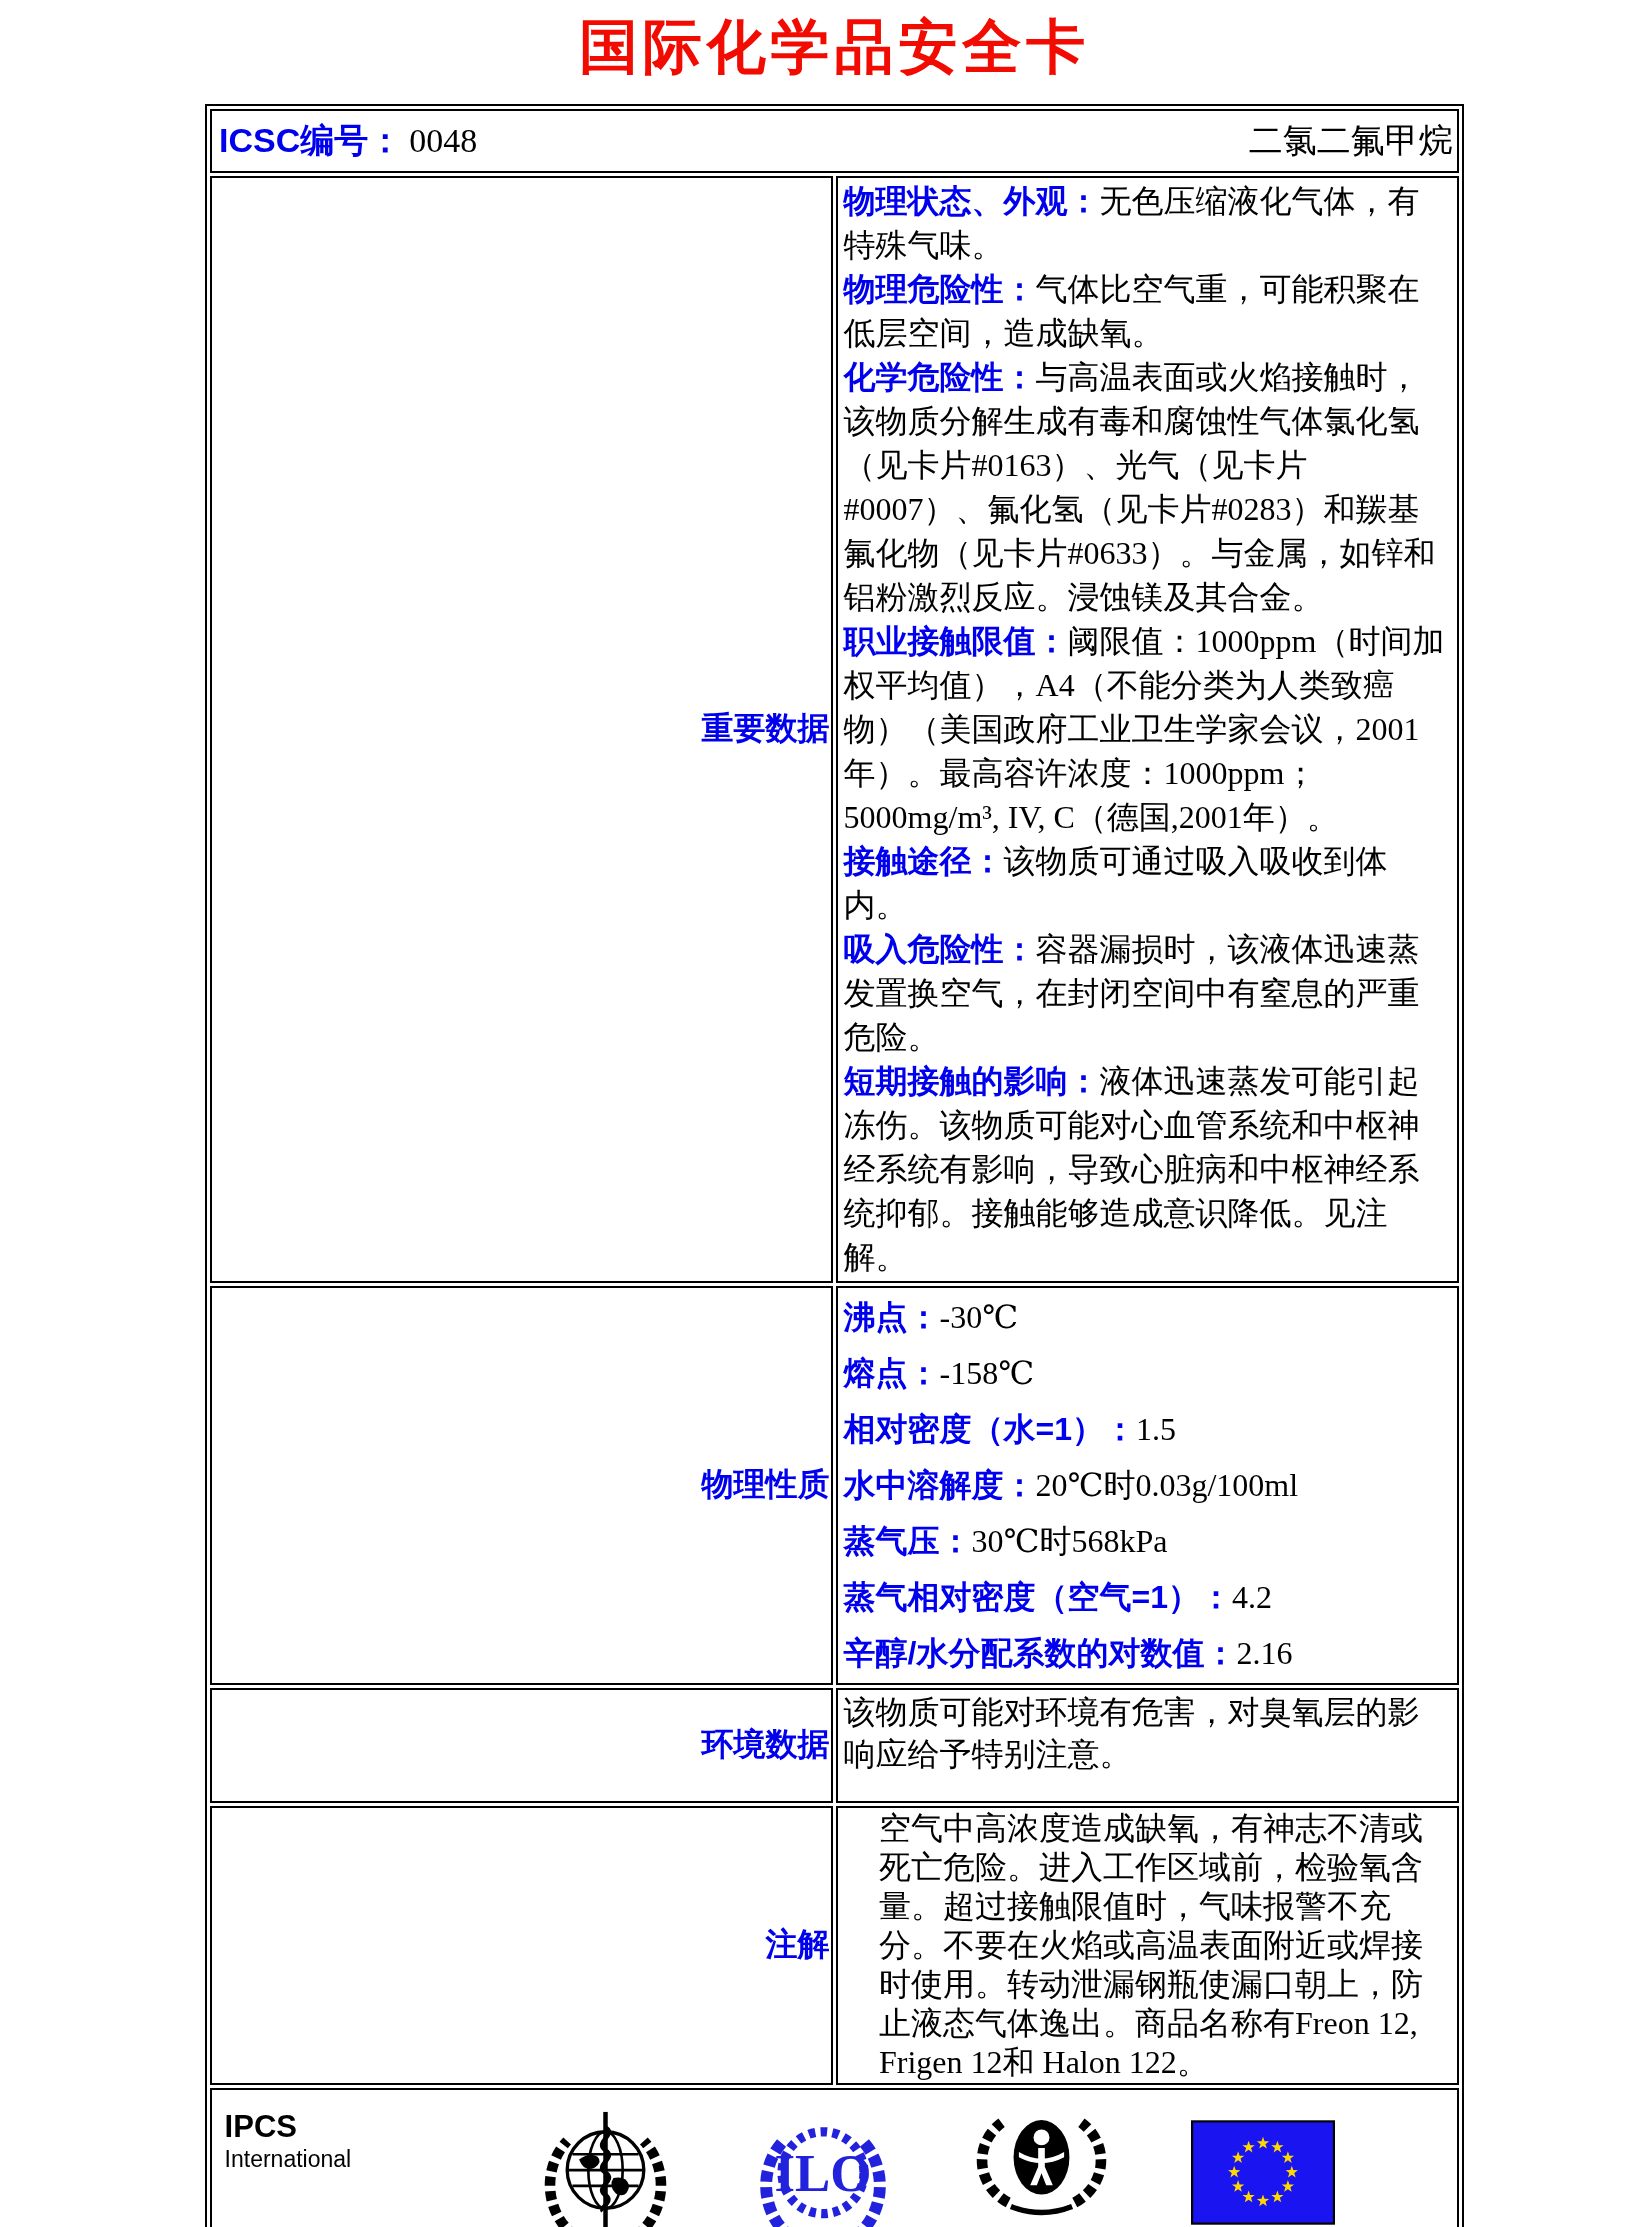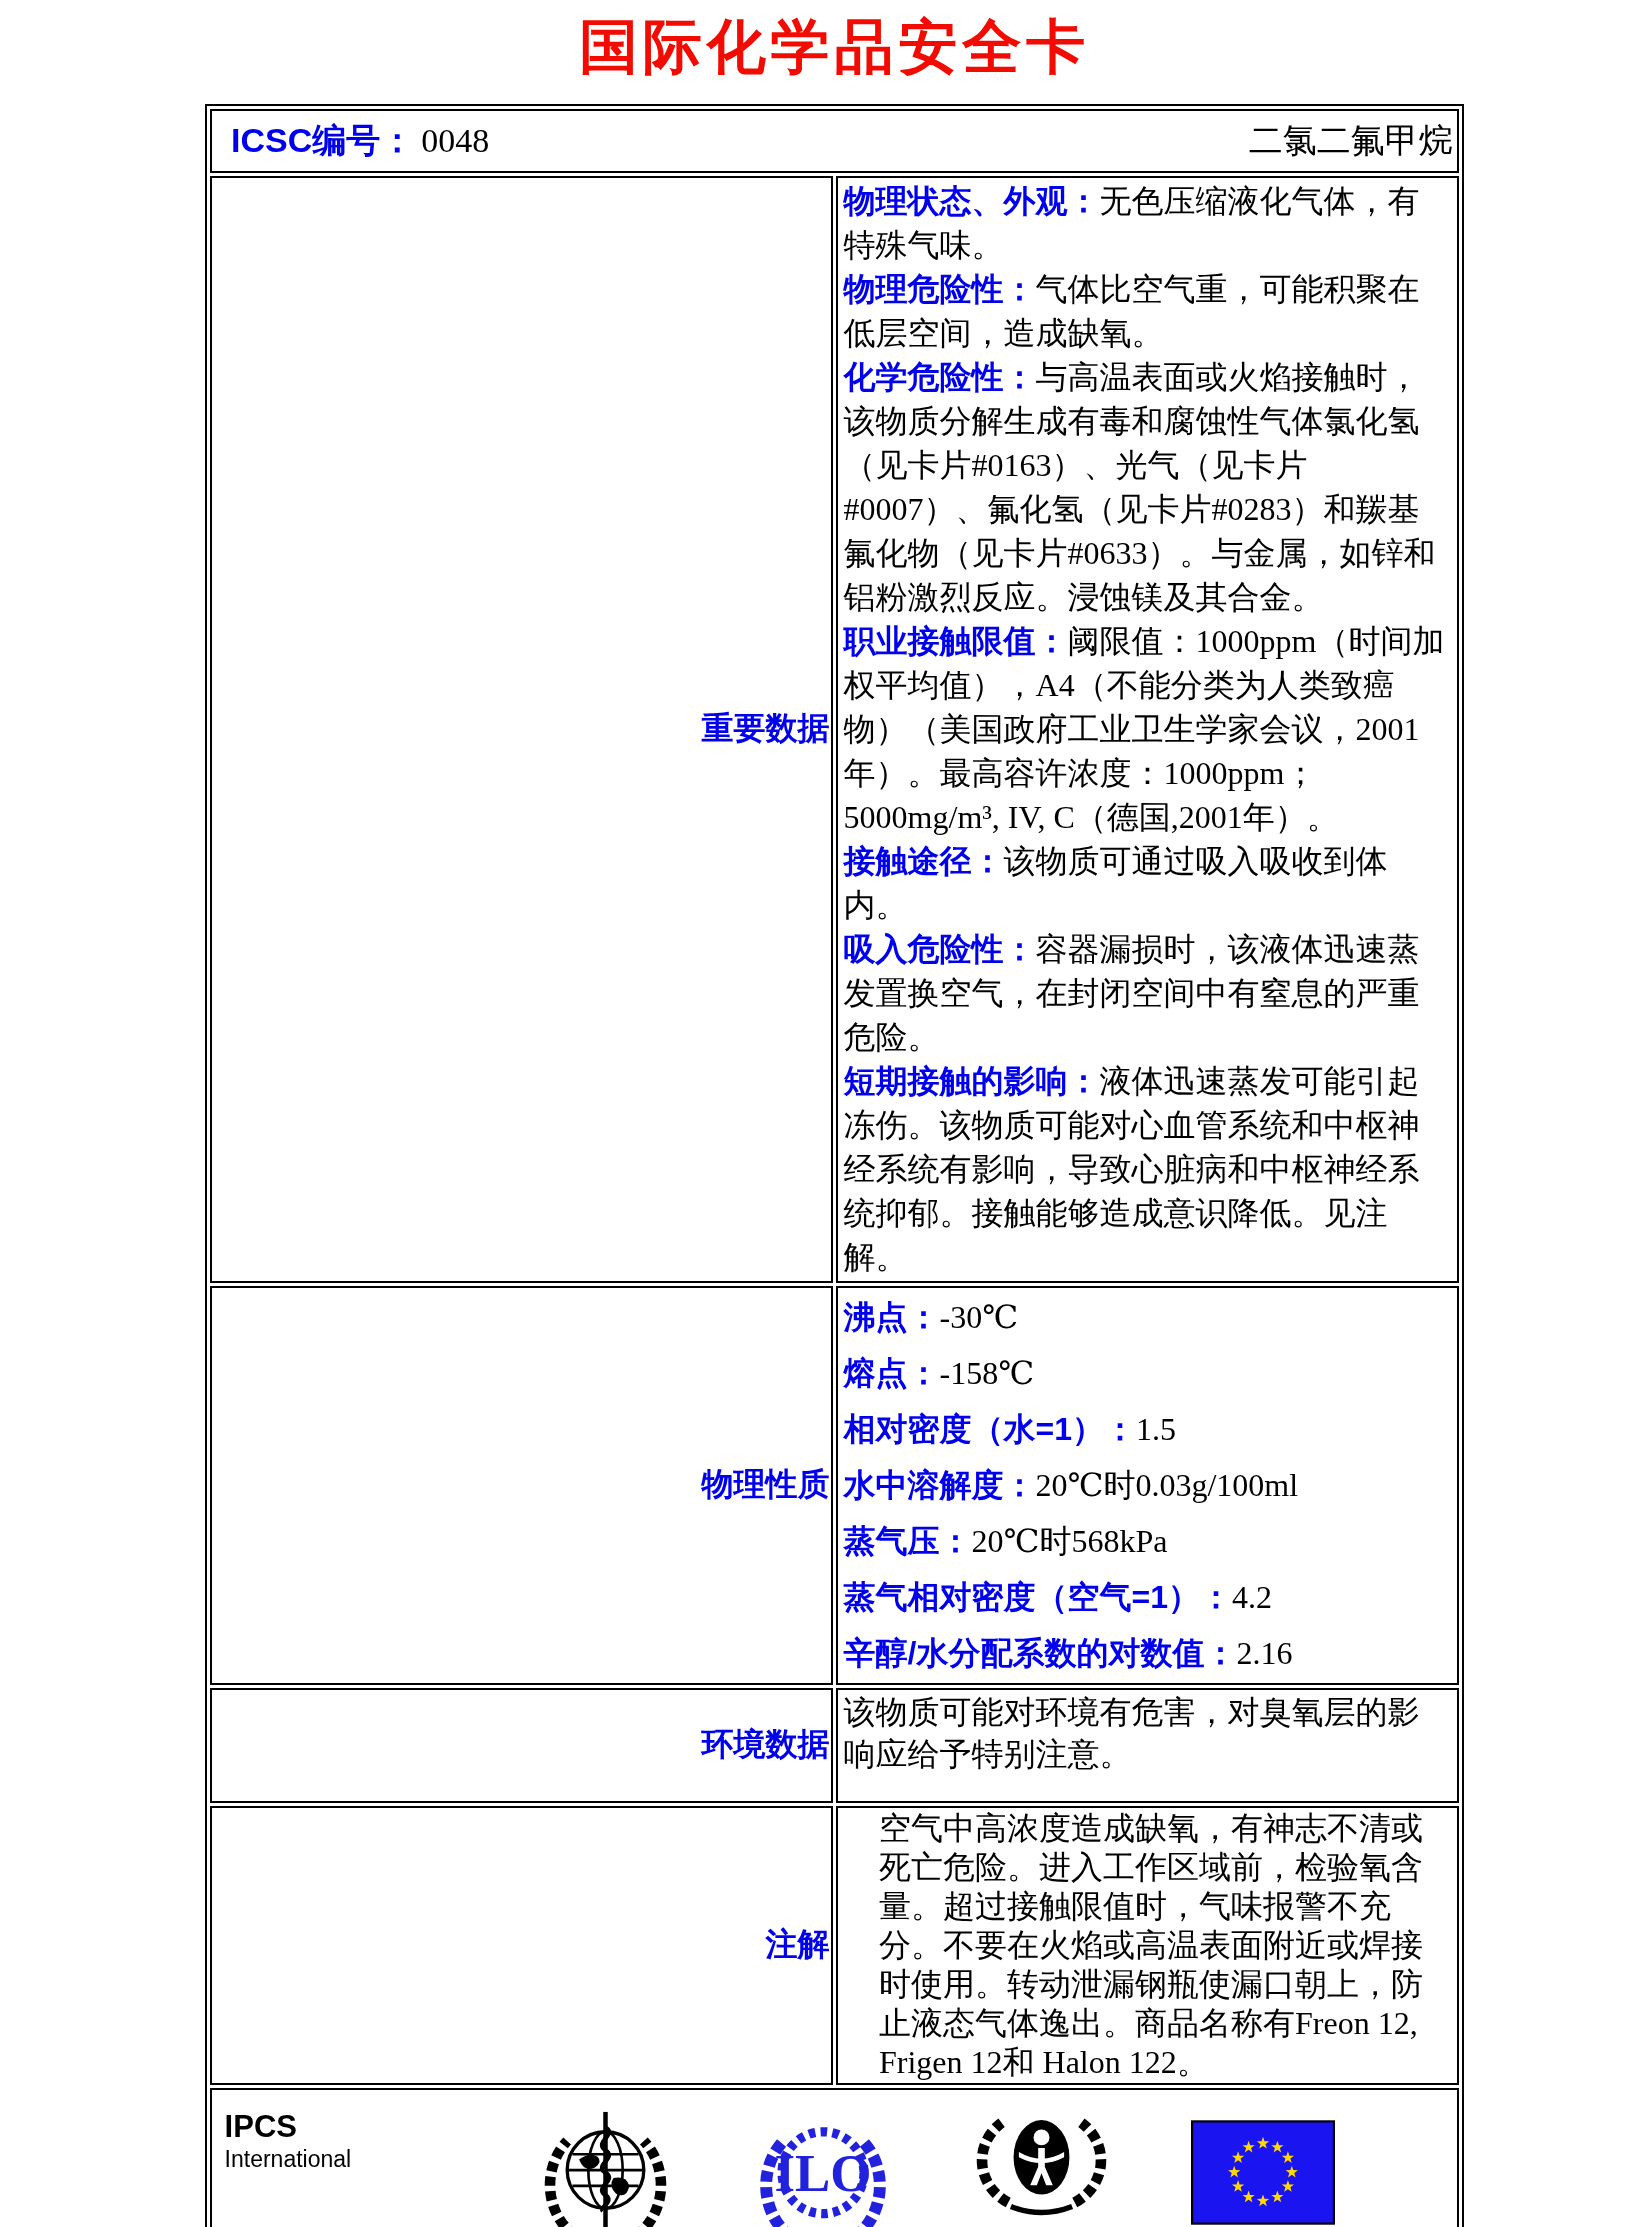--- a/index.html
+++ b/index.html
@@ -50,21 +50,21 @@
   }
   tr.r1{height:64px;} tr.r2{height:662px;} tr.r3{height:396px;}
   tr.r4{height:115px;} tr.r5{height:153px;} tr.r6{height:41px;}
   tr.r7{height:188px;}
 
   
   td.header-cell{vertical-align:middle;padding:0 4.2px 0 7px;}
   .header-flex{display:flex;justify-content:space-between;align-items:baseline;}
   .icsc-label{
     font-family:"Liberation Sans","DejaVu Sans",sans-serif;
-    font-weight:bold;font-size:34px;color:var(--accent-blue,#0000EE);margin-left:12px;
+    font-weight:bold;font-size:34px;color:var(--accent-blue,#0000EE);
   }
   .icsc-number{font-size:34px;color:#000;margin-left:7px;}
   .chem-name{font-size:34px;color:#000;text-align:right;}
 
   
   .cnt{font-size:32px;color:#000;}
   .cnt .k{
     font-family:"Liberation Sans","DejaVu Sans",sans-serif;
     font-weight:bold;color:var(--accent-blue,#0000EE);
   }
@@ -131,21 +131,21 @@
       </td>
     </tr>
 
     <tr class="r3">
       <td class="lbl">物理性质</td>
       <td class="cnt phys-cell">
         <div class="prop-line"><span class="k">沸点：</span><span class="v">-30℃</span></div>
         <div class="prop-line"><span class="k">熔点：</span><span class="v">-158℃</span></div>
         <div class="prop-line"><span class="k">相对密度（水=1）：</span><span class="v">1.5</span></div>
         <div class="prop-line"><span class="k">水中溶解度：</span><span class="v">20℃时0.03g/100ml</span></div>
-        <div class="prop-line"><span class="k">蒸气压：</span><span class="v">20℃时568kPa</span></div>
+        <div class="prop-line"><span class="k">蒸气压：</span><span class="v">30℃时568kPa</span></div>
         <div class="prop-line"><span class="k">蒸气相对密度（空气=1）：</span><span class="v">4.2</span></div>
         <div class="prop-line"><span class="k">辛醇/水分配系数的对数值：</span><span class="v">2.16</span></div>
       </td>
     </tr>
 
     <tr class="r4">
       <td class="lbl">环境数据</td>
       <td class="cnt env-cell">该物质可能对环境有危害，对臭氧层的影响应给予特别注意。</td>
     </tr>
 

